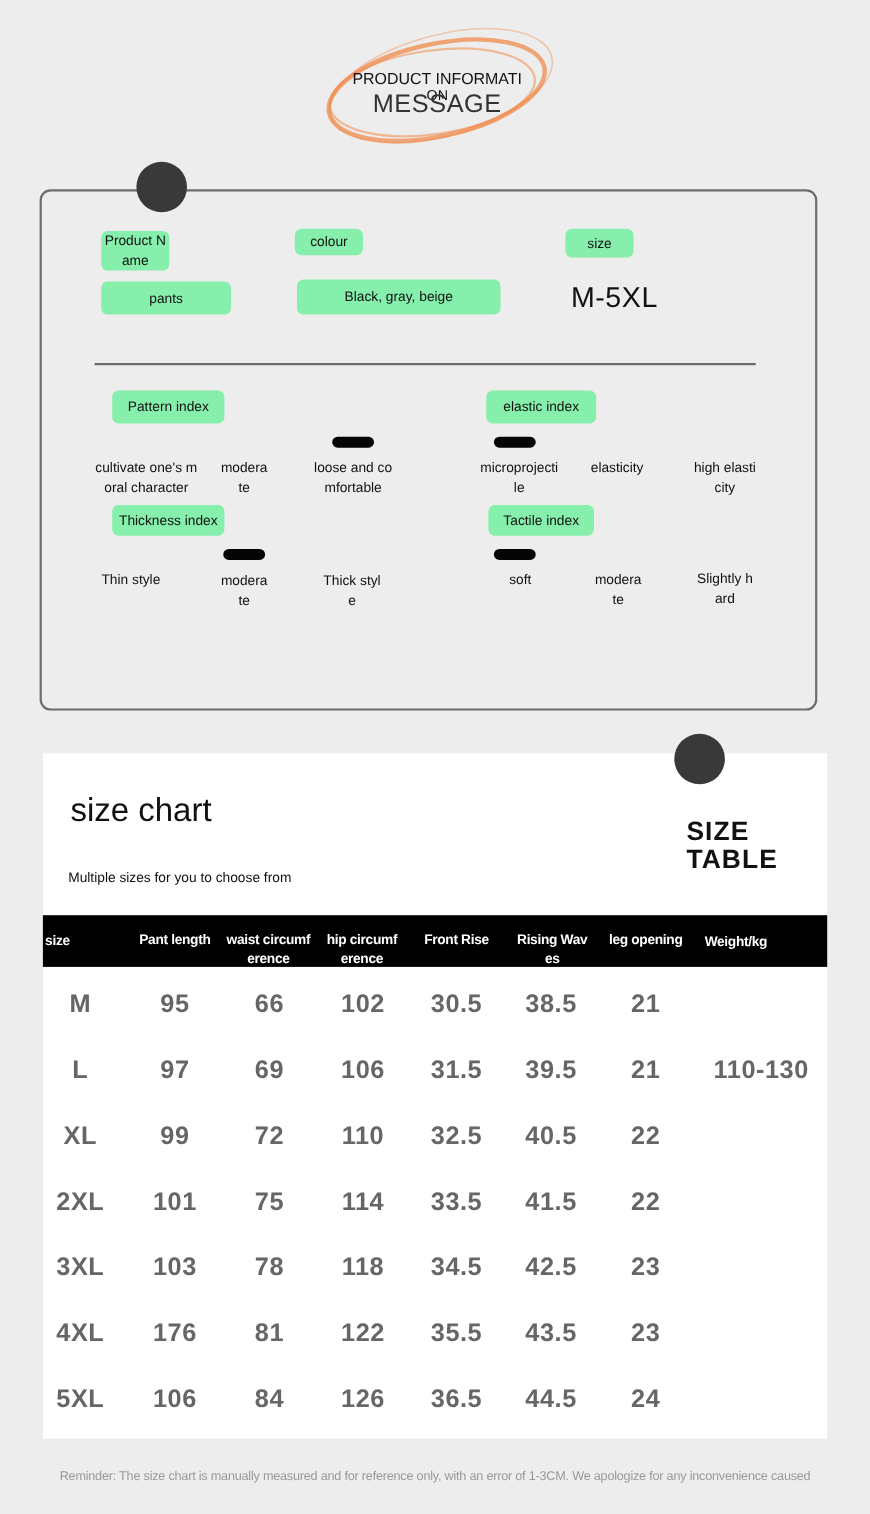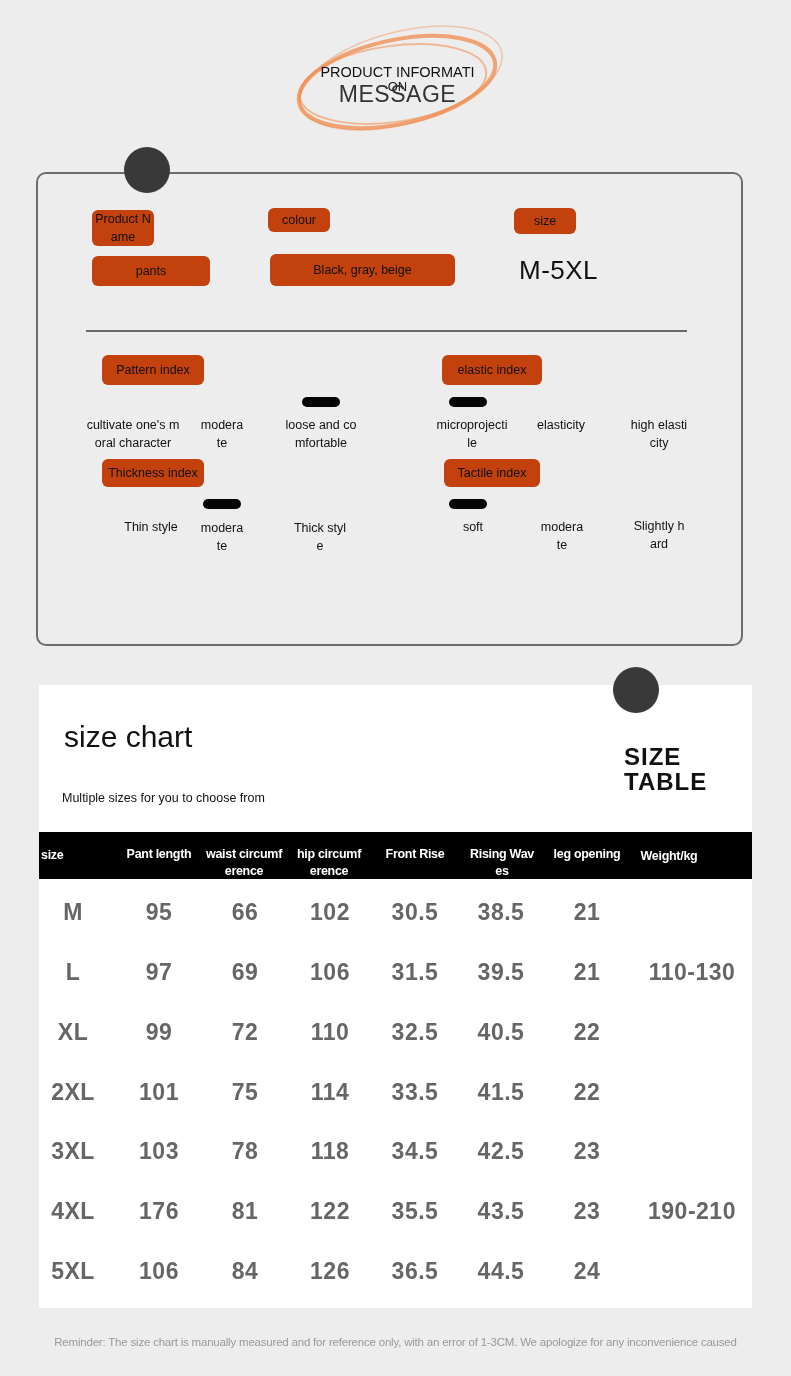--- a/index.html
+++ b/index.html
@@ -14,21 +14,21 @@
     .title-text .on { position: absolute; left: 0; right: 0; top: -1px; font-size: 13px; }
     .title-text .msg { position: absolute; left: 0; right: 0; top: 6px; font-size: 23px; letter-spacing: 0.5px; color: #333; }
 
     
     .info-box { position: absolute; left: 36px; top: 172px; width: 707px; height: 474px; border: 2px solid #6d6d6d; border-radius: 10px; }
     .pin { position: absolute; width: 46px; height: 46px; border-radius: 50%; background: #393939; }
     .pin-1 { left: 124px; top: 147px; }
     .pin-2 { left: 613px; top: 667px; }
 
     .lbl { position: absolute; font-size: 12.5px; line-height: 18px; text-align: center; color: #111; }
-    .chip { background: #c2410c; border-radius: 6px; }
+    .chip { background: #86efac; border-radius: 6px; }
     .divider { position: absolute; left: 86px; top: 330px; width: 601px; height: 2px; background: #6a6a6a; }
     .big-size { position: absolute; left: 519px; top: 255px; font-size: 26px; letter-spacing: 0.5px; color: #111; }
     .bar { position: absolute; width: 38px; height: 10px; border-radius: 5px; background: #050505; }
 
     
     .chart-card { position: absolute; left: 39px; top: 685px; width: 713px; height: 623px; background: #ffffff; }
     .chart-title { position: absolute; left: 64px; top: 720px; font-size: 30px; color: #111; }
     .chart-sub { position: absolute; left: 62px; top: 791px; font-size: 12.5px; color: #111; }
     .size-table-label { position: absolute; left: 624px; top: 744px; font-size: 24px; font-weight: bold; line-height: 25px; letter-spacing: 1px; color: #111; }
 
@@ -100,21 +100,21 @@
 <div class="lbl" style="left:526px; top:416px; width:70px;">
   <div>elasticity</div>
 </div>
 <div class="lbl" style="left:622px; top:416px; width:74px;">
   <div>high elasti</div>
     <div>city</div>
 </div>
 
 <div class="lbl chip" style="left:102px; top:459px; width:102px; height:28px; line-height:28px;">Thickness index</div>
 <div class="bar" style="left:203px; top:499px;"></div>
-<div class="lbl" style="left:116px; top:518px; width:70px;">
+<div class="lbl" style="left:84px; top:518px; width:70px;">
   <div>Thin style</div>
 </div>
 <div class="lbl" style="left:196px; top:519px; width:52px;">
   <div>modera</div>
     <div>te</div>
 </div>
 <div class="lbl" style="left:284px; top:519px; width:72px;">
   <div>Thick styl</div>
     <div>e</div>
 </div>
@@ -219,21 +219,20 @@
   <div class="td" style="left:518px; width:60px;">23</div>
 </div>
 <div class="trow" style="top:1181px;">
   <div class="td" style="left:4px; width:60px;">4XL</div>
   <div class="td" style="left:90px; width:60px;">176</div>
   <div class="td" style="left:176px; width:60px;">81</div>
   <div class="td" style="left:256px; width:70px;">122</div>
   <div class="td" style="left:340px; width:72px;">35.5</div>
   <div class="td" style="left:426px; width:72px;">43.5</div>
   <div class="td" style="left:518px; width:60px;">23</div>
-  <div class="td" style="left:598px; width:110px;">190-210</div>
 </div>
 <div class="trow" style="top:1241px;">
   <div class="td" style="left:4px; width:60px;">5XL</div>
   <div class="td" style="left:90px; width:60px;">106</div>
   <div class="td" style="left:176px; width:60px;">84</div>
   <div class="td" style="left:256px; width:70px;">126</div>
   <div class="td" style="left:340px; width:72px;">36.5</div>
   <div class="td" style="left:426px; width:72px;">44.5</div>
   <div class="td" style="left:518px; width:60px;">24</div>
 </div>

